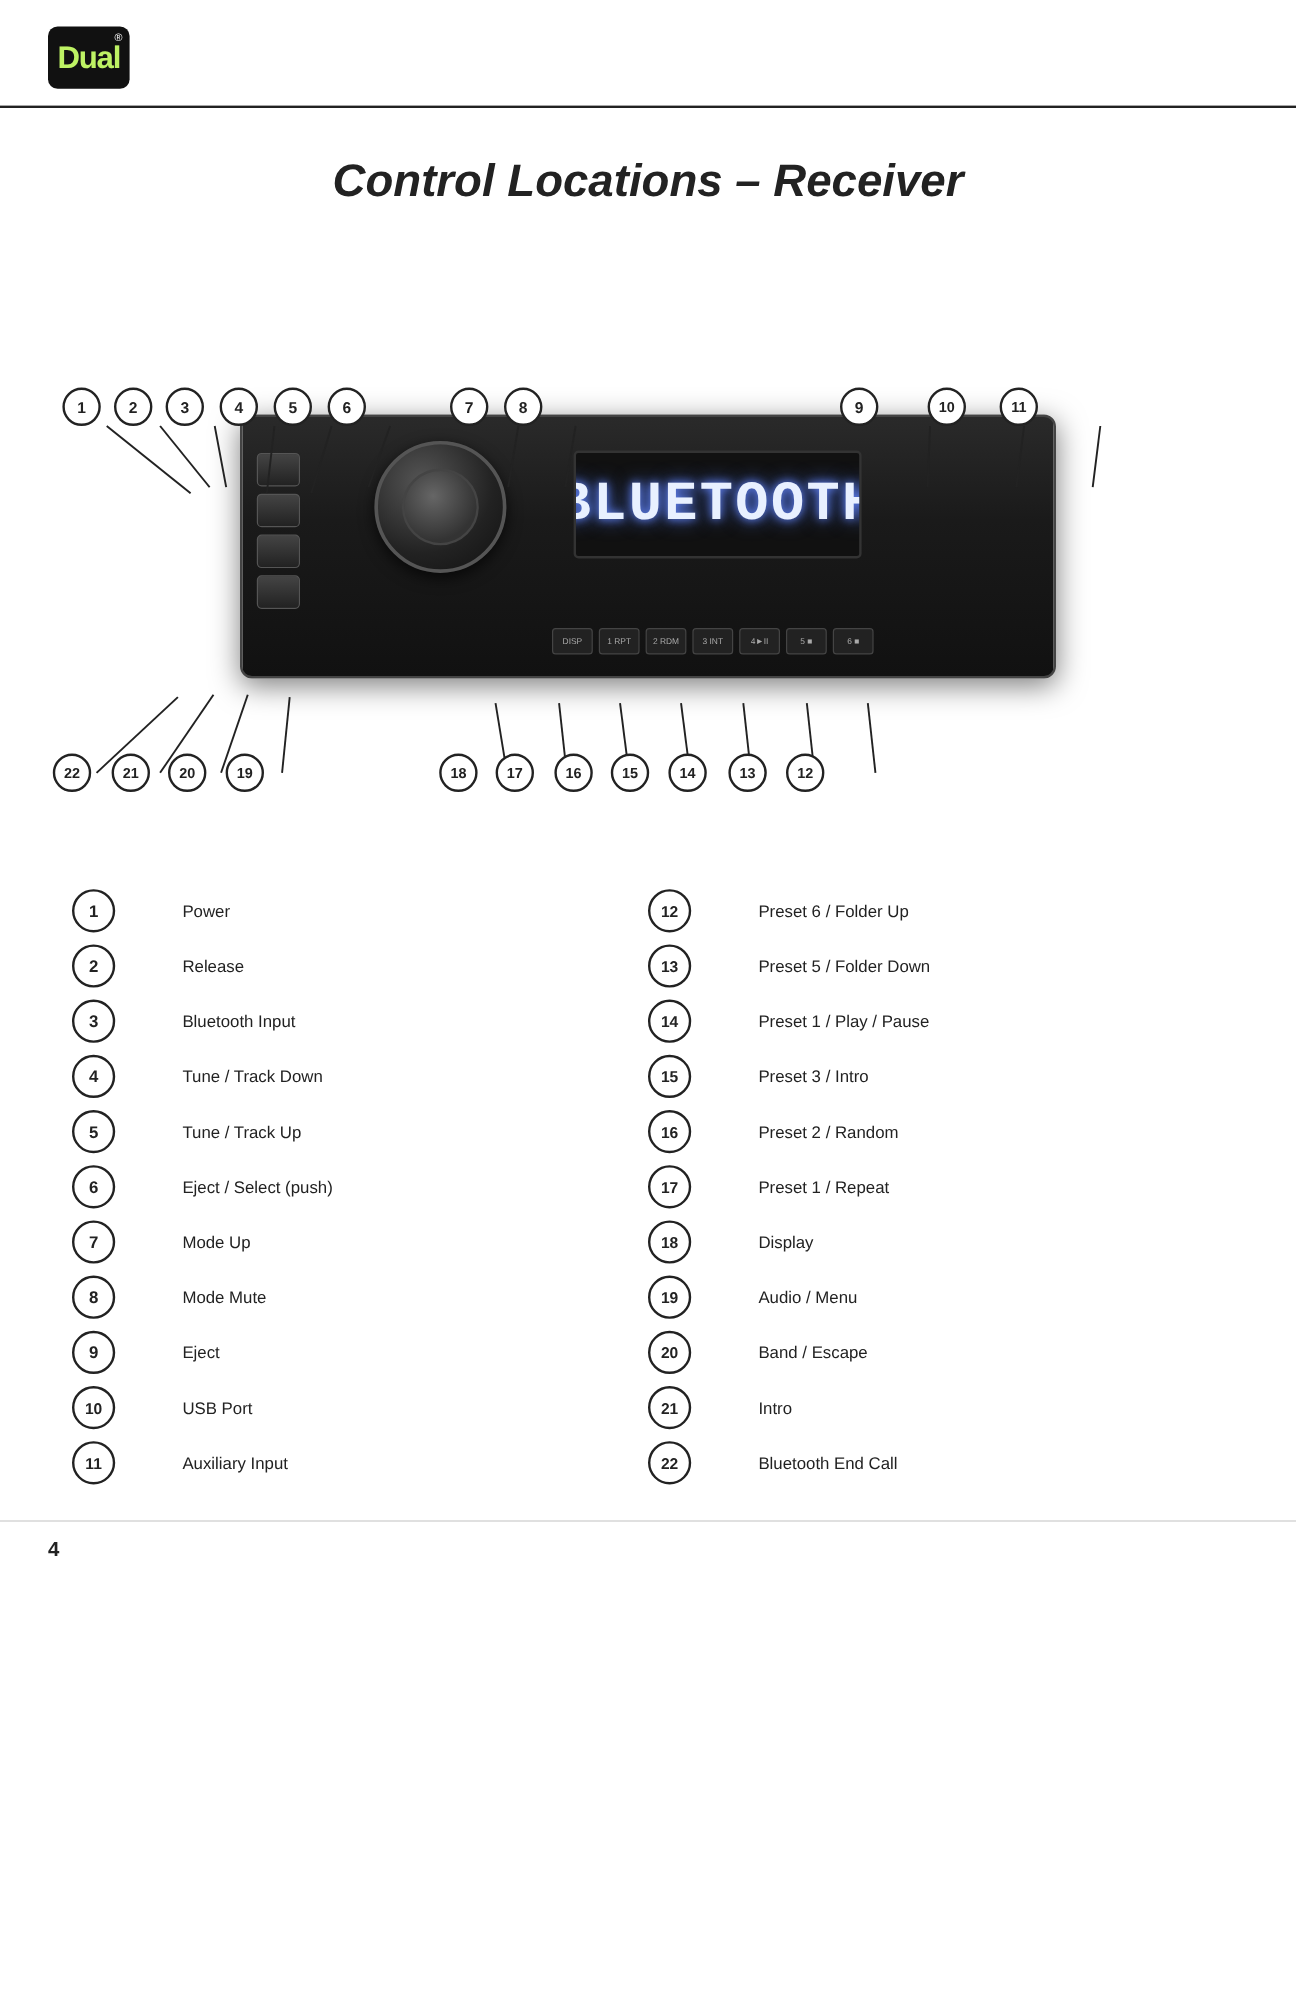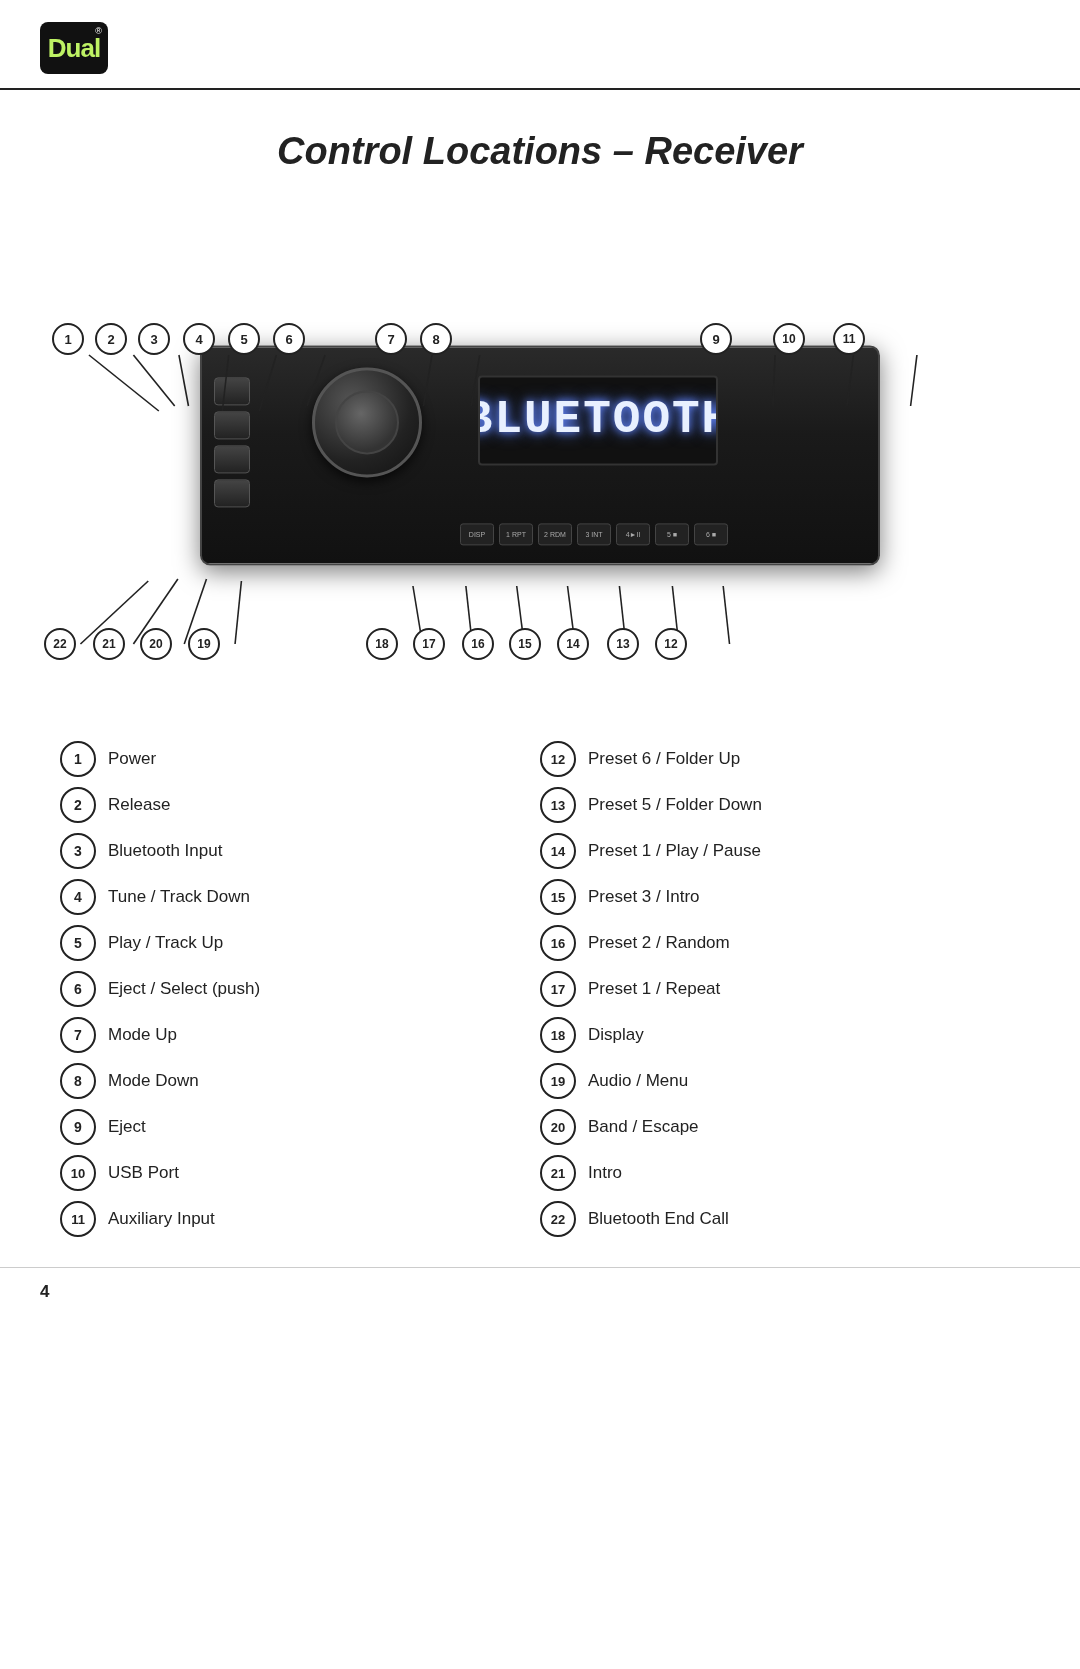--- a/index.html
+++ b/index.html
@@ -235,23 +235,24 @@
       display: flex;
       align-items: center;
       justify-content: center;
       font-size: 14px;
       font-weight: 700;
       flex-shrink: 0;
       font-family: Arial, sans-serif;
     }
 
     .legend-label {
-      font-size: 17px;
+      font-size: 14px;
       font-weight: 400;
       line-height: 1.2;
+      margin-left: 44px;
     }
 
     
     .footer {
       border-top: 1.5px solid #ccc;
       padding: 14px 40px;
       margin-top: 10px;
     }
 
     .footer-page {
@@ -377,33 +378,33 @@
     <div class="legend-item">
       <div class="legend-num">3</div>
       <span class="legend-label">Bluetooth Input</span>
     </div>
     <div class="legend-item">
       <div class="legend-num">4</div>
       <span class="legend-label">Tune / Track Down</span>
     </div>
     <div class="legend-item">
       <div class="legend-num">5</div>
-      <span class="legend-label">Play / Track Up</span>
+      <span class="legend-label">Tune / Track Up</span>
     </div>
     <div class="legend-item">
       <div class="legend-num">6</div>
       <span class="legend-label">Eject / Select (push)</span>
     </div>
     <div class="legend-item">
       <div class="legend-num">7</div>
       <span class="legend-label">Mode Up</span>
     </div>
     <div class="legend-item">
       <div class="legend-num">8</div>
-      <span class="legend-label">Mode Down</span>
+      <span class="legend-label">Mode Mute</span>
     </div>
     <div class="legend-item">
       <div class="legend-num">9</div>
       <span class="legend-label">Eject</span>
     </div>
     <div class="legend-item">
       <div class="legend-num" style="font-size:13px;">10</div>
       <span class="legend-label">USB Port</span>
     </div>
     <div class="legend-item">

